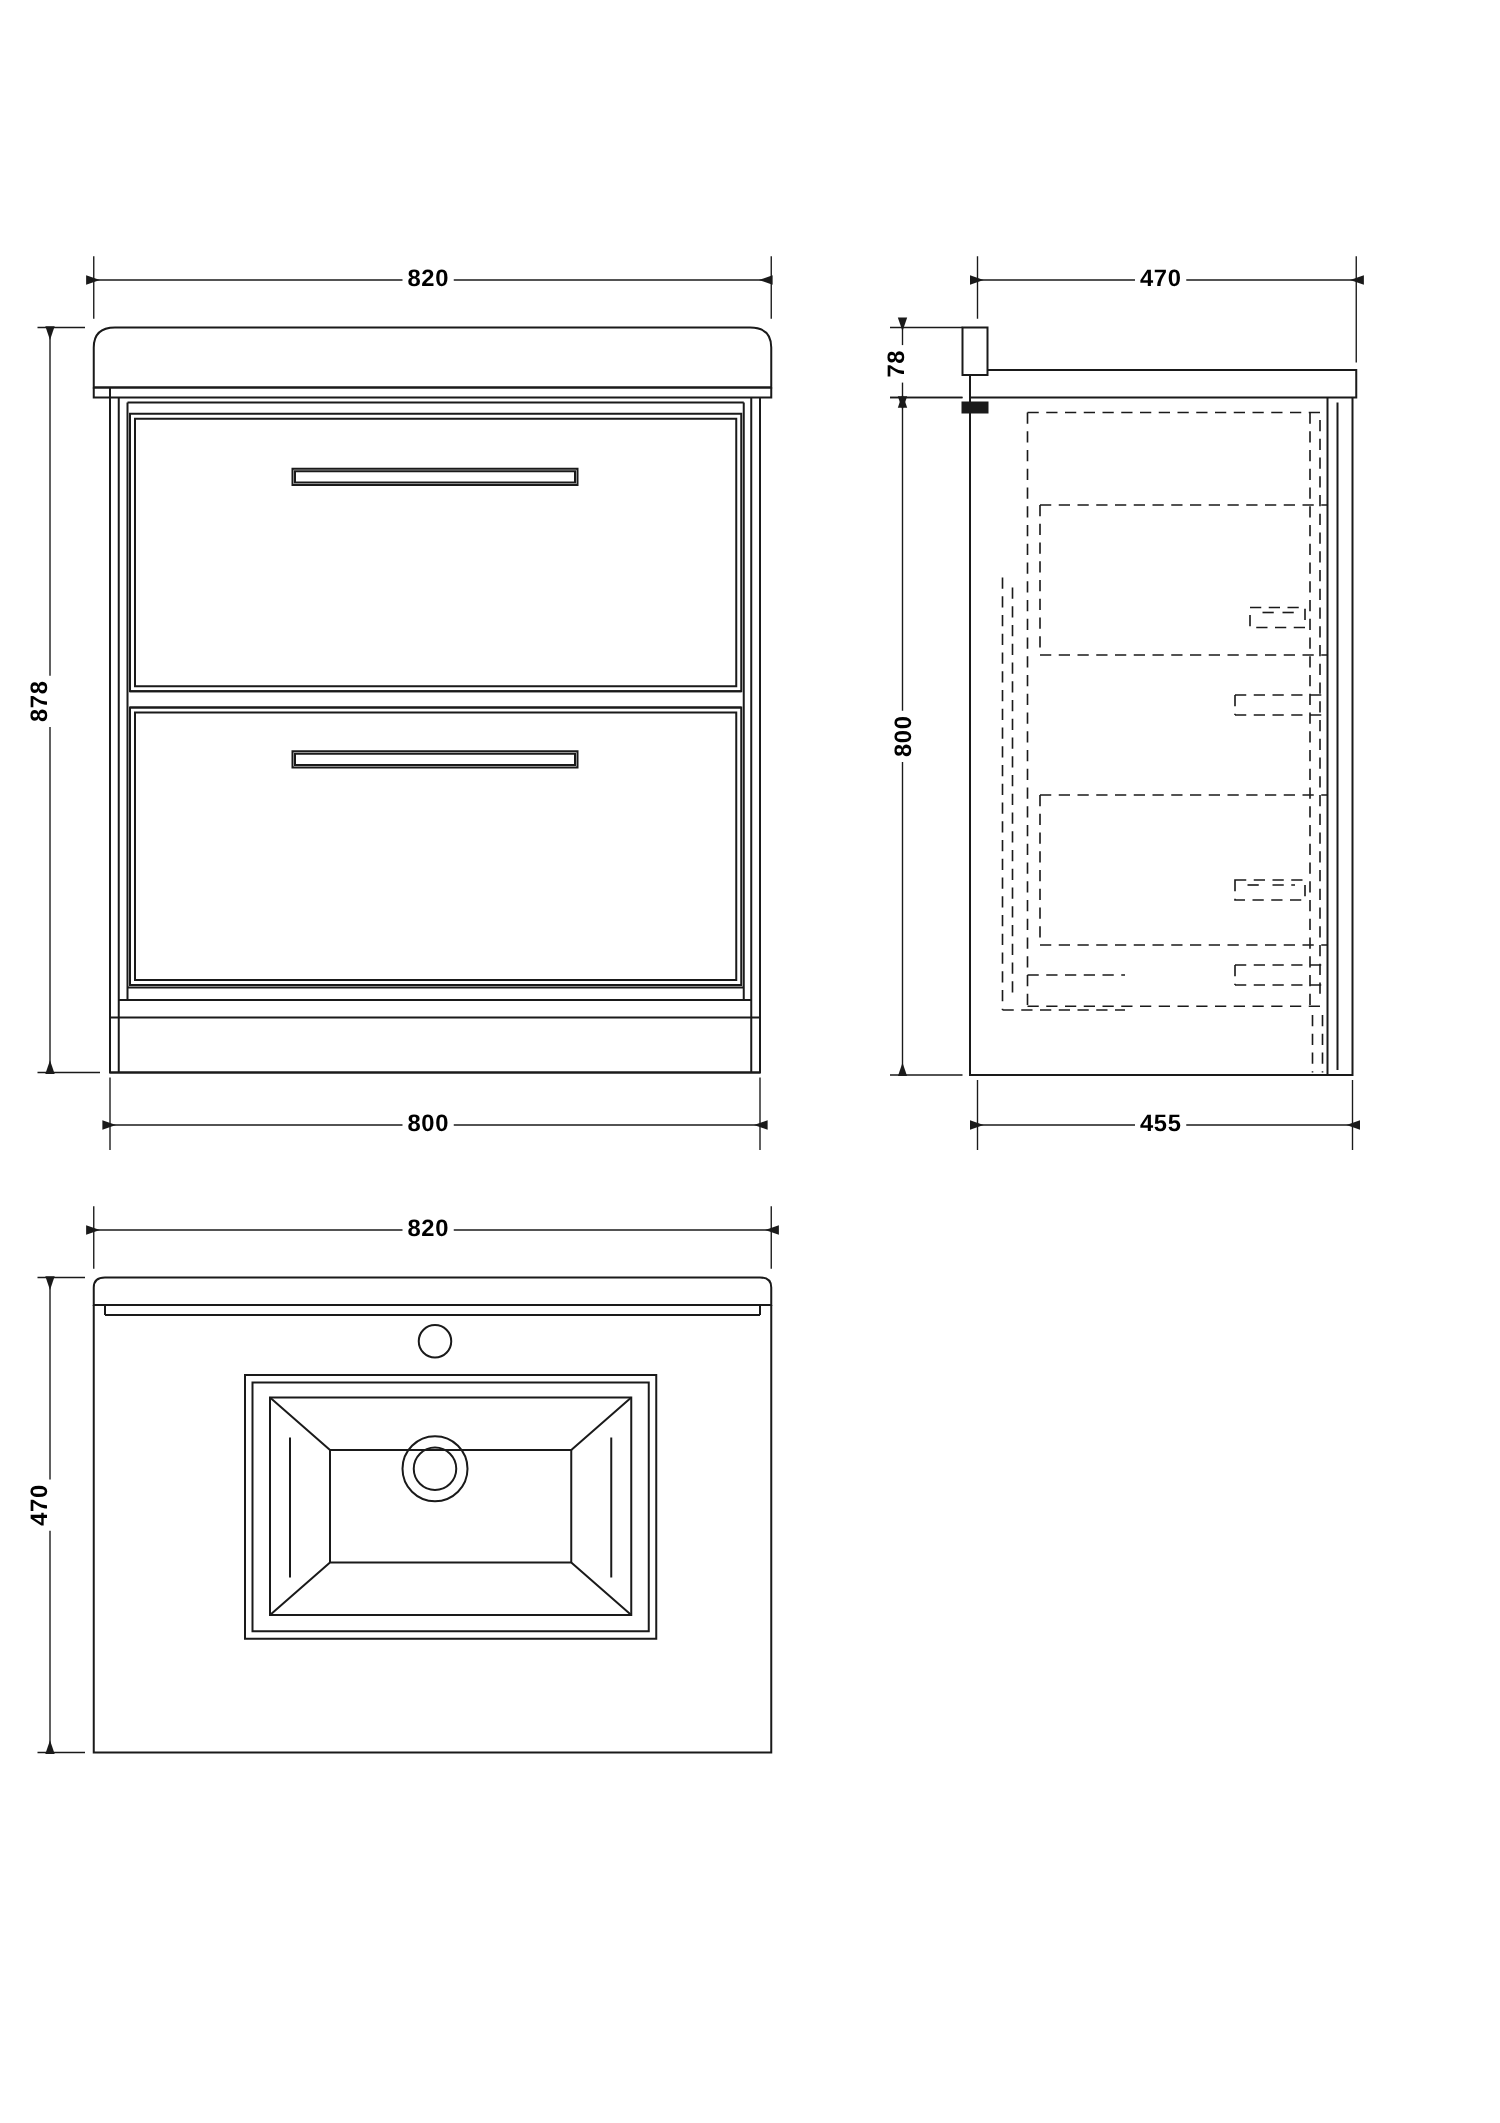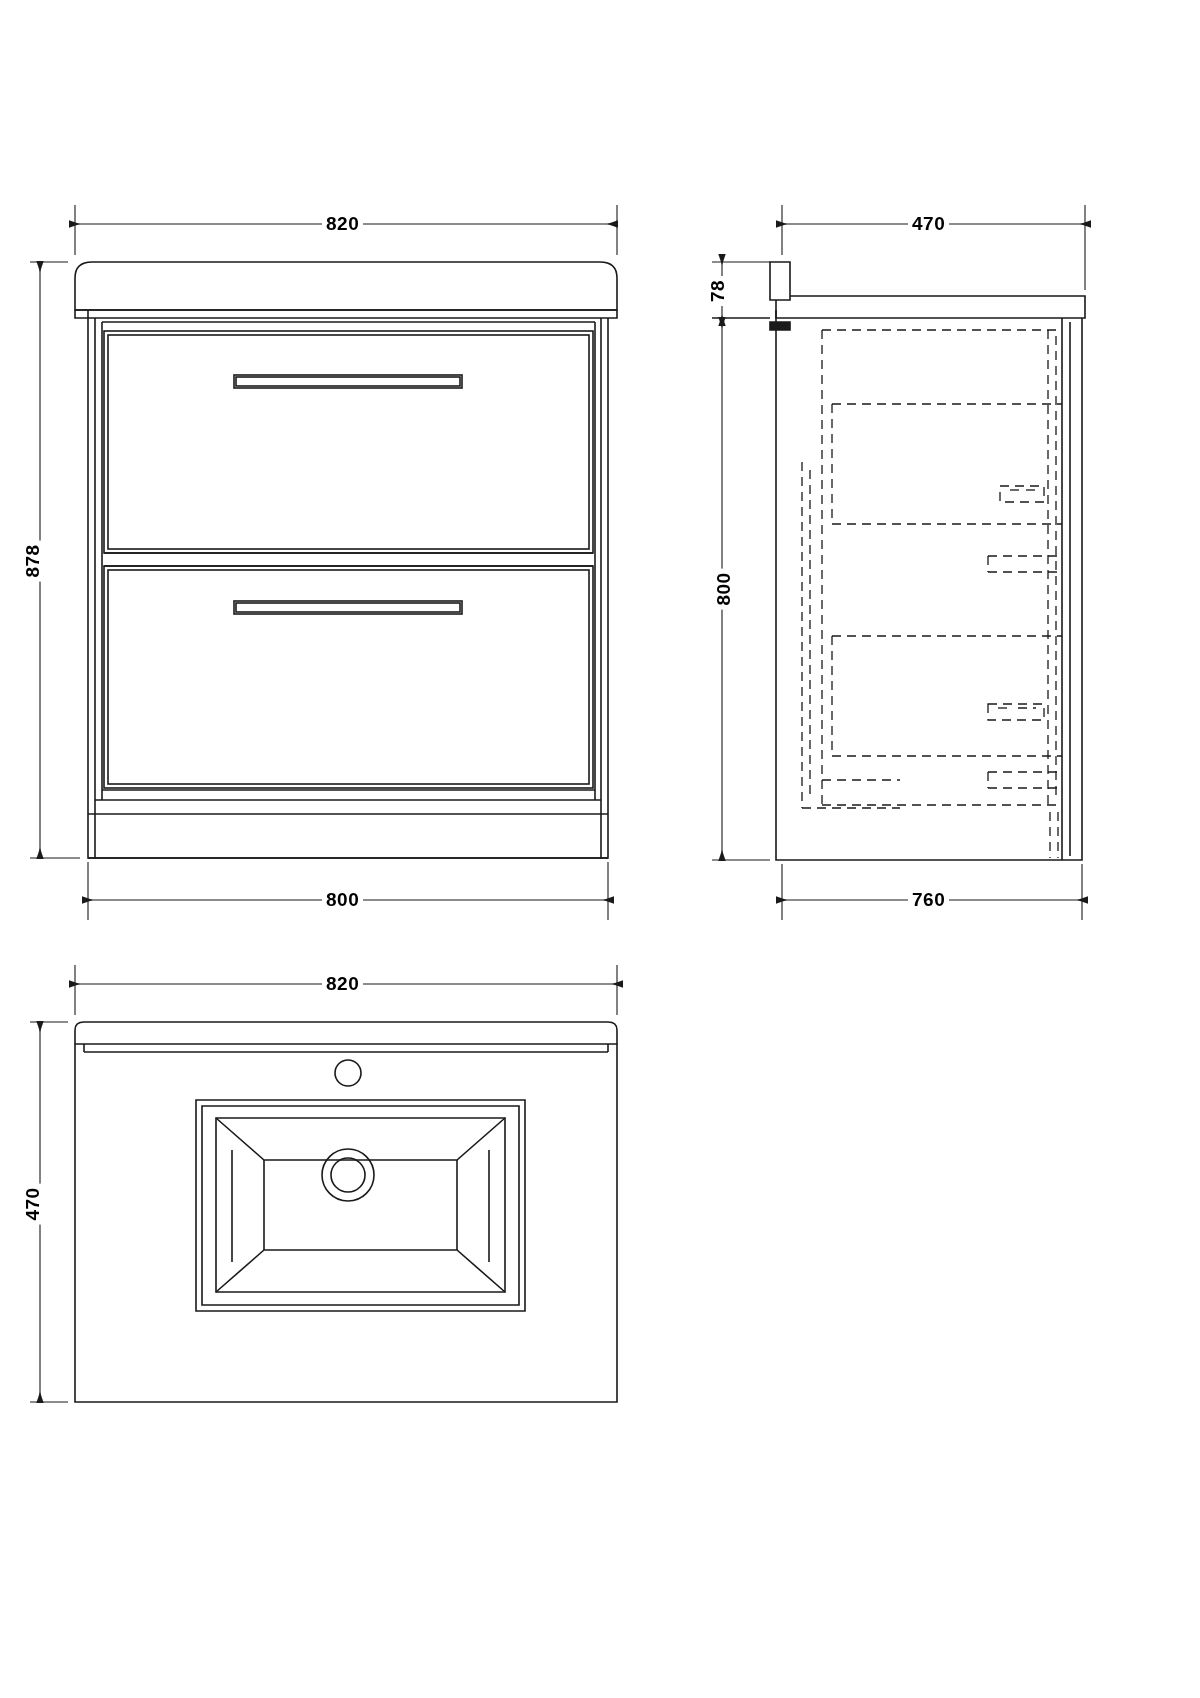--- a/index.html
+++ b/index.html
@@ -240,19 +240,19 @@
   <div class="dimlabel vert" style="left:12px; top:550px;">878</div>
 
   <div class="dimlabel" style="left:322px; top:889px;">800</div>
 
   <div class="dimlabel" style="left:908px; top:213px;">470</div>
 
   <div class="dimlabel vert" style="left:703px; top:280px;">78</div>
 
   <div class="dimlabel vert" style="left:703px; top:578px;">800</div>
 
-  <div class="dimlabel" style="left:908px; top:889px;">760</div>
+  <div class="dimlabel" style="left:908px; top:889px;">455</div>
 
   <div class="dimlabel" style="left:322px; top:973px;">820</div>
 
   <div class="dimlabel vert" style="left:12px; top:1193px;">470</div>
 
 </div>
 
 </body></html>

